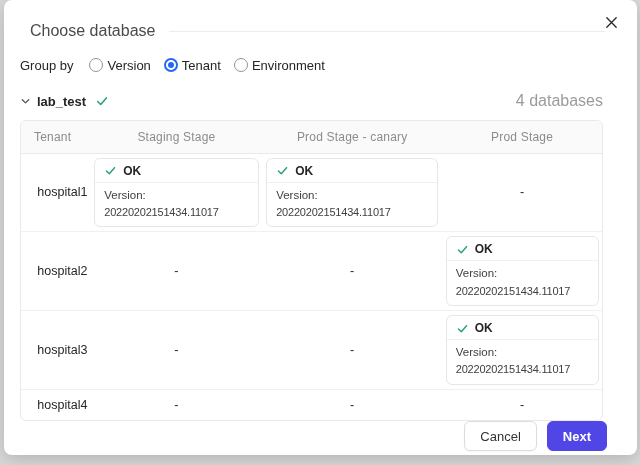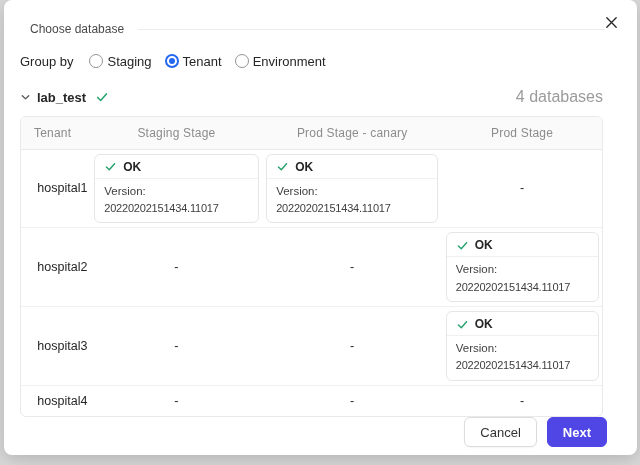--- a/index.html
+++ b/index.html
@@ -18,21 +18,21 @@
   }
   
   .modal-header { padding:13px 26px 0 26px; position:relative; }
   .modal-title { font-size:17px; font-weight:700; color:#1f1f1f; letter-spacing:.1px; }
   .close-btn {
     position:absolute; top:10px; right:14px; width:24px; height:24px;
     display:flex; align-items:center; justify-content:center; cursor:pointer;
     border:none; background:transparent;
   }
   .subtitle-row { margin-top:9px; display:flex; align-items:center; }
-  .modal-subtitle { font-size:12px; color:#4a4a4a; white-space:nowrap; }
+  .modal-subtitle { font-size:16px; color:#4a4a4a; white-space:nowrap; }
   .subtitle-rule { flex:1; margin-left:14px; margin-right:6px; border-top:1px solid #ececec; height:0; }
 
   
   .content { padding:14px 34px 0 16px; flex:1; }
 
   .groupby-row { display:flex; align-items:center; font-size:13px; height:22px; }
   .groupby-label { margin-right:16px; color:#262626; }
   .radio-option { display:flex; align-items:center; margin-right:13px; cursor:pointer; }
   .radio {
     width:14px; height:14px; border-radius:50%;
@@ -105,21 +105,21 @@
       <span class="subtitle-rule"></span>
     </div>
   </div>
 
   <div class="content">
 
     <div class="groupby-row">
       <span class="groupby-label">Group by</span>
       <span class="radio-option">
         <span class="radio"></span>
-        <span>Staging</span>
+        <span>Version</span>
       </span>
       <span class="radio-option">
         <span class="radio checked"></span>
         <span>Tenant</span>
       </span>
       <span class="radio-option">
         <span class="radio"></span>
         <span>Environment</span>
       </span>
     </div>

